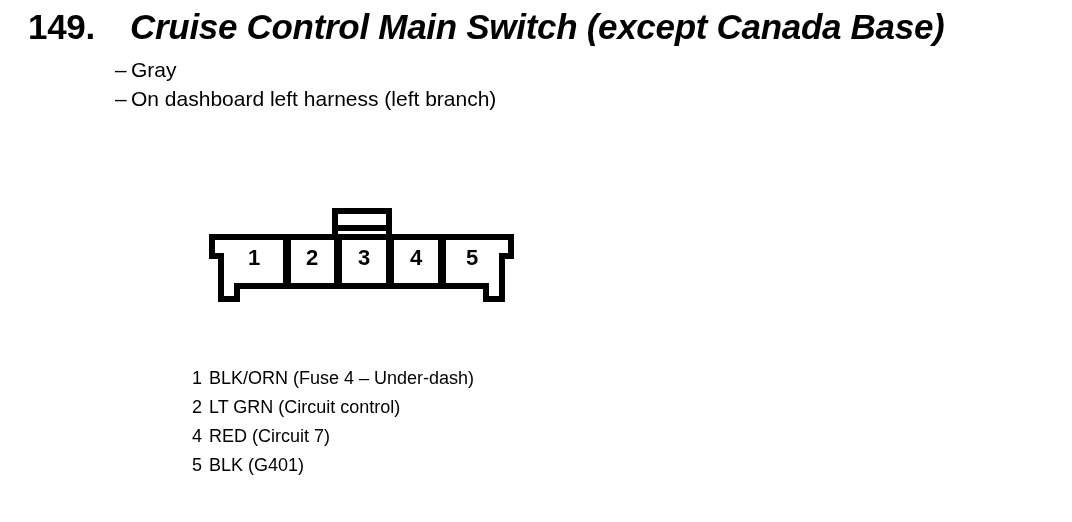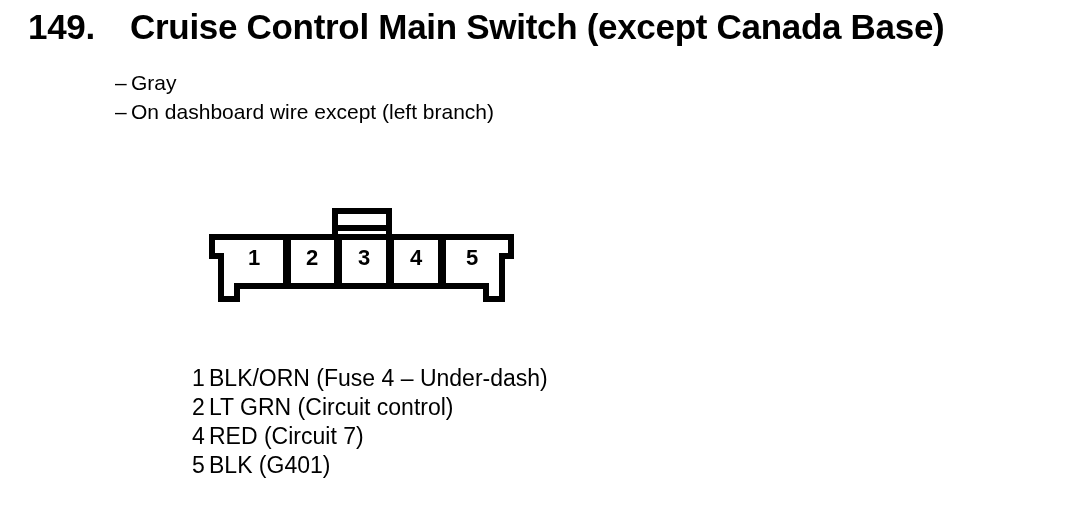--- a/index.html
+++ b/index.html
@@ -29,26 +29,27 @@
   }
   .title-text {
     position: absolute;
     left: 130px;
     top: 9px;
     font-size: 35px;
     line-height: 35px;
     font-weight: bold;
     letter-spacing: -0.3px;
     white-space: nowrap;
+    font-style: italic;
   }
   
   .bullets {
     position: absolute;
     left: 115px;
-    top: 68px;
+    top: 55px;
     font-size: 21px;
     line-height: 29px;
   }
   .bullet-row {
     white-space: nowrap;
   }
   .bullet-marker {
     display: inline-block;
     width: 16px;
   }
@@ -62,21 +63,21 @@
     font-family: "Liberation Sans", sans-serif;
     font-size: 22px;
     font-weight: bold;
     fill: #000000;
   }
   
   .pinlist {
     position: absolute;
     left: 192px;
     top: 364px;
-    font-size: 23px;
+    font-size: 18px;
     line-height: 29px;
   }
   .pin-row {
     white-space: nowrap;
   }
   .pin-num {
     display: inline-block;
     width: 17px;
   }
 </style>
@@ -86,21 +87,21 @@
 <div class="page">
 
   <span class="title-num">149.</span>
   <span class="title-text">Cruise Control Main Switch (except Canada Base)</span>
 
   <div class="bullets">
     <div class="bullet-row">
       <span class="bullet-marker">–</span><span>Gray</span>
     </div>
     <div class="bullet-row">
-      <span class="bullet-marker">–</span><span>On dashboard wire except (left branch)</span>
+      <span class="bullet-marker">–</span><span>On dashboard left harness (left branch)</span>
     </div>
   </div>
 
   <svg class="connector-svg" width="320" height="112" viewBox="0 0 320 112">
 
     <path d="M 12 37 L 311 37 L 311 56 L 302 56 L 302 99 L 286 99 L 286 86 L 37 86 L 37 99 L 21 99 L 21 56 L 12 56 Z" fill="none" stroke="#000000" stroke-width="6" stroke-linejoin="miter"></path>
 
     <path d="M 135 37 L 135 11 L 189 11 L 189 37" fill="none" stroke="#000000" stroke-width="6"></path>
     <line x1="135" y1="28" x2="189" y2="28" stroke="#000000" stroke-width="6"></line>
 

